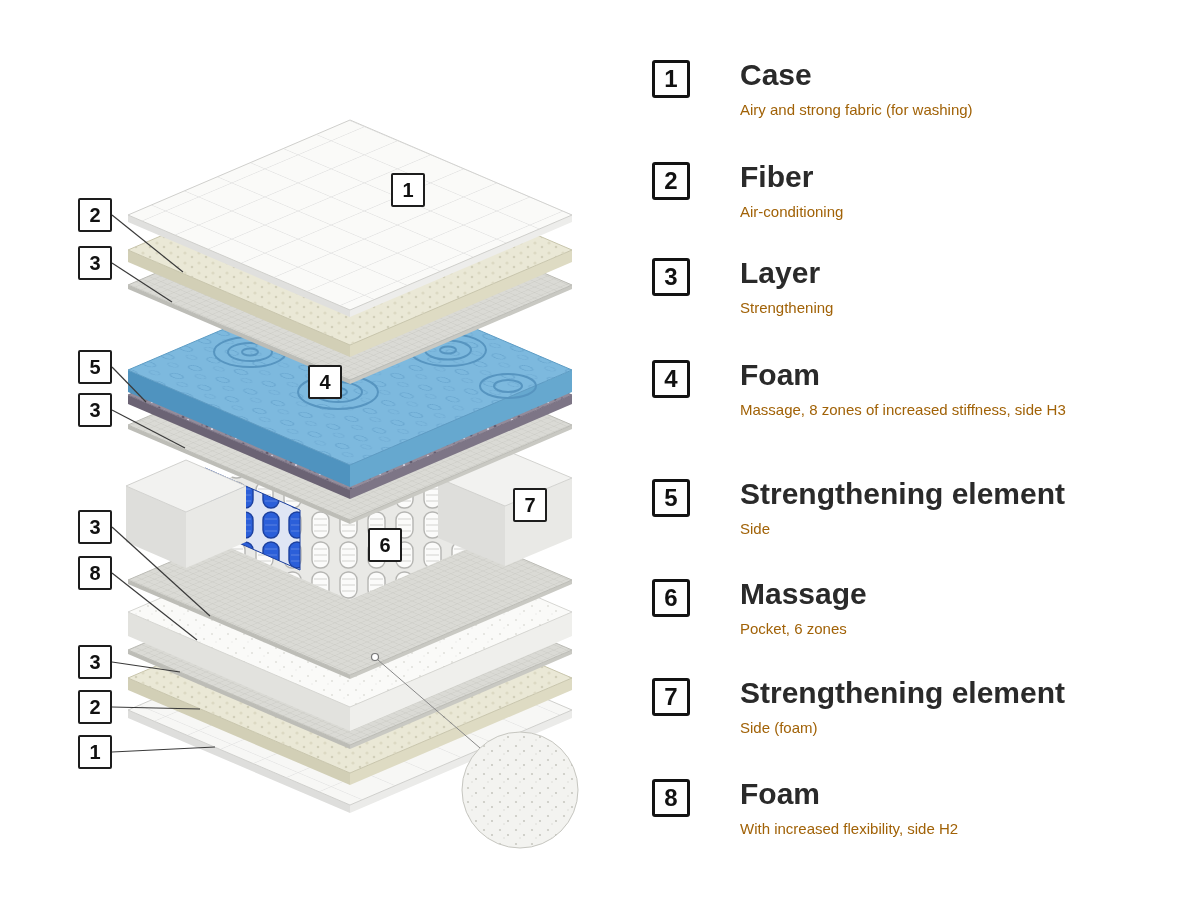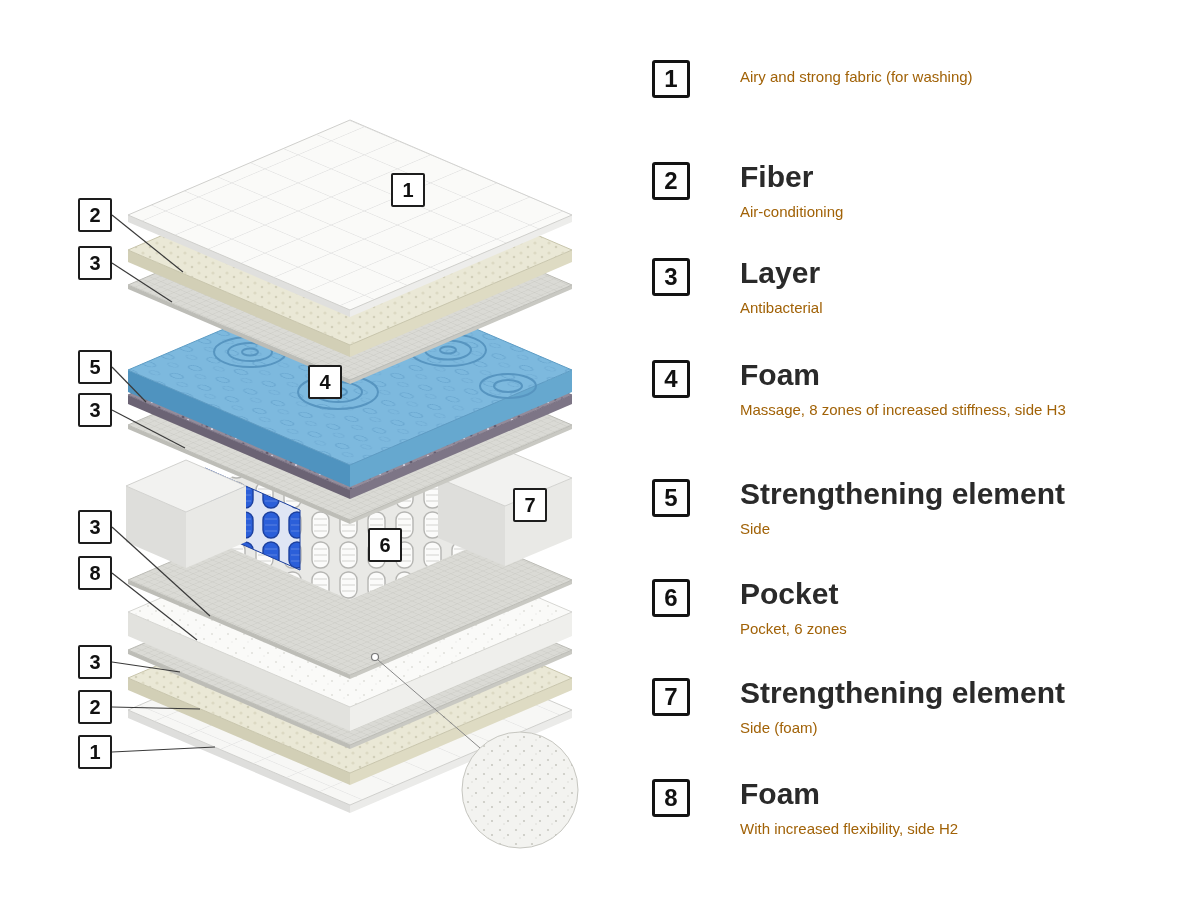--- a/index.html
+++ b/index.html
@@ -234,41 +234,42 @@
       </div>
   </div>
 
   <div class="legend">
 
     <div class="legend-item" style="top:58px">
       <div class="num-box">
           <span>1</span>
         </div>
       <div class="legend-text">
+        <div class="legend-title">Case</div>
         <div class="legend-desc">Airy and strong fabric (for washing)</div>
       </div>
     </div>
 
     <div class="legend-item" style="top:160px">
       <div class="num-box">
           <span>2</span>
         </div>
       <div class="legend-text">
         <div class="legend-title">Fiber</div>
         <div class="legend-desc">Air-conditioning</div>
       </div>
     </div>
 
     <div class="legend-item" style="top:256px">
       <div class="num-box">
           <span>3</span>
         </div>
       <div class="legend-text">
         <div class="legend-title">Layer</div>
-        <div class="legend-desc">Antibacterial</div>
+        <div class="legend-desc">Strengthening</div>
       </div>
     </div>
 
     <div class="legend-item" style="top:358px">
       <div class="num-box">
           <span>4</span>
         </div>
       <div class="legend-text">
         <div class="legend-title">Foam</div>
         <div class="legend-desc">Massage, 8 zones of increased stiffness, side H3</div>
@@ -283,21 +284,21 @@
         <div class="legend-title">Strengthening element</div>
         <div class="legend-desc">Side</div>
       </div>
     </div>
 
     <div class="legend-item" style="top:577px">
       <div class="num-box">
           <span>6</span>
         </div>
       <div class="legend-text">
-        <div class="legend-title">Pocket</div>
+        <div class="legend-title">Massage</div>
         <div class="legend-desc">Pocket, 6 zones</div>
       </div>
     </div>
 
     <div class="legend-item" style="top:676px">
       <div class="num-box">
           <span>7</span>
         </div>
       <div class="legend-text">
         <div class="legend-title">Strengthening element</div>

